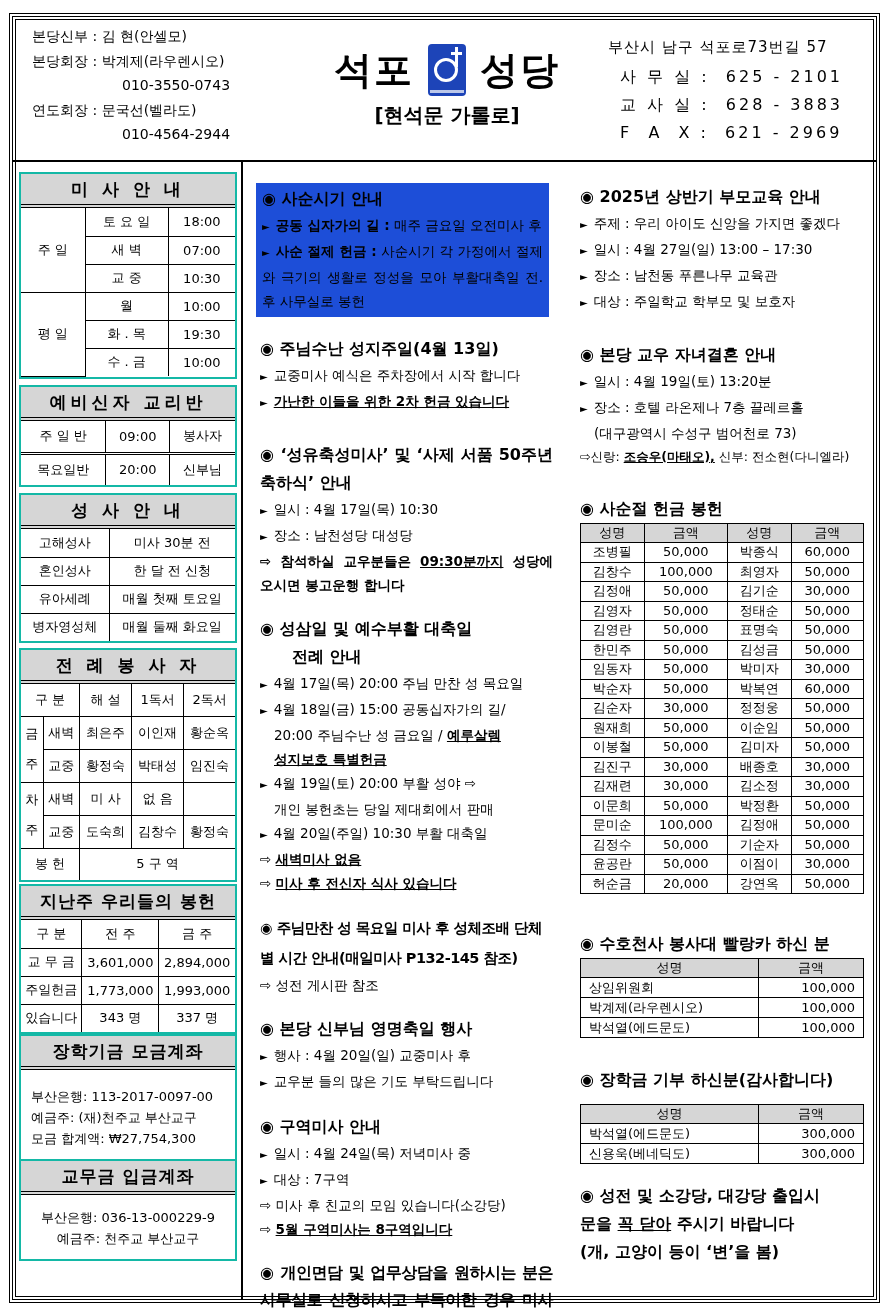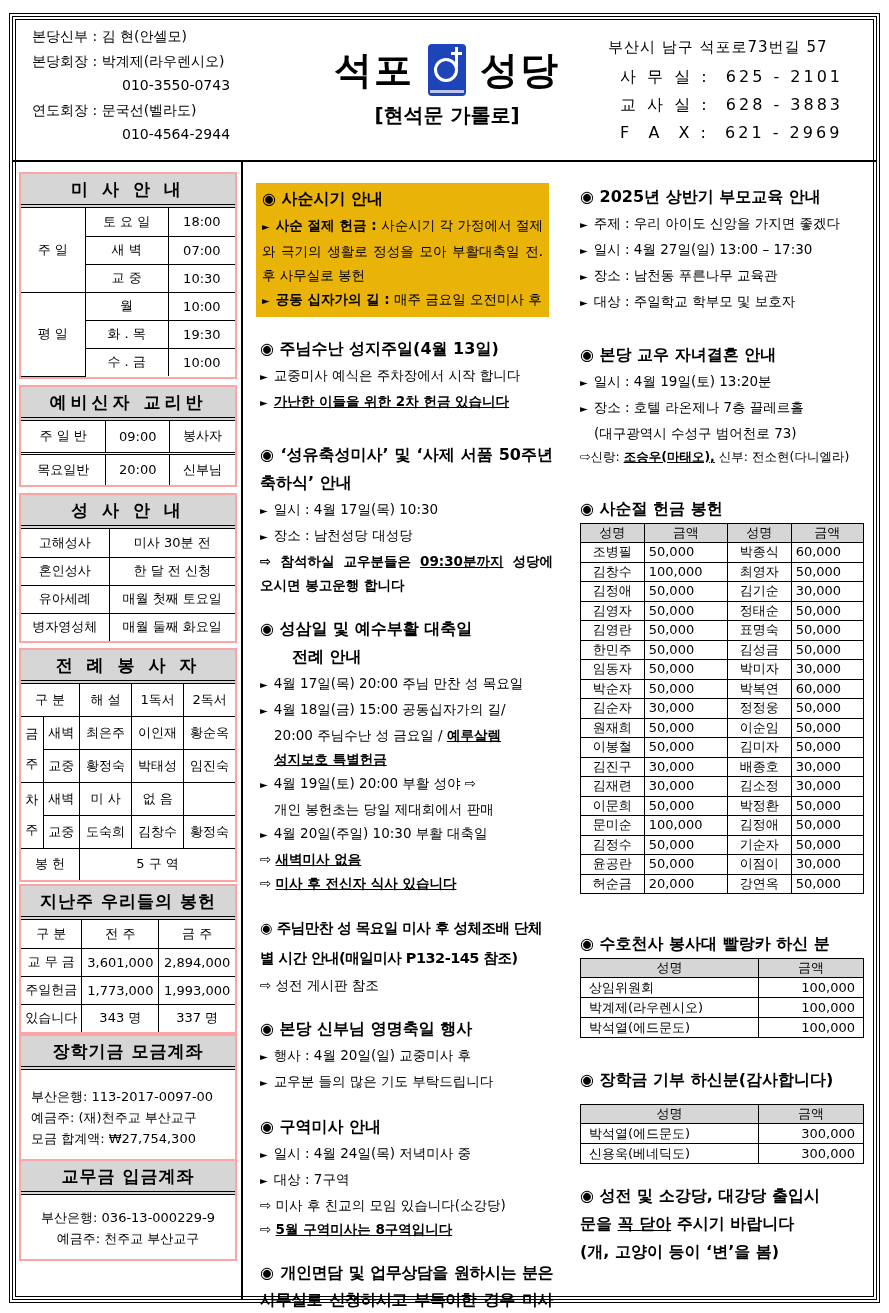--- a/index.html
+++ b/index.html
@@ -24,21 +24,21 @@
   .logo .cross-v { position: absolute; left: 27px; top: 3px; width: 3px; height: 20px; background: #fff; }
   .logo .cross-h { position: absolute; left: 23px; top: 8px; width: 11px; height: 3px; background: #fff; }
   .logo .caption { position: absolute; left: 2px; bottom: 3px; width: 34px; height: 3px; background: #fff; opacity: .7; }
   .subtitle { font-size: 20px; font-weight: bold; margin-top: 6px; }
   .hdr-right { position: absolute; left: 596px; top: 22px; font-size: 15px; }
   .hdr-right .addr { letter-spacing: 1px; margin-bottom: 6px; }
   .hdr-right .tel { font-size: 16px; letter-spacing: 3px; line-height: 28px; padding-left: 12px; white-space: pre; }
 
   
   .left-col { position: absolute; left: 12px; top: 162px; width: 231px; height: 1138px; border-right: 2px solid #000; }
-  .box { position: absolute; left: 7px; width: 218px; border: 2px solid #fca5a5; background: #fff; }
+  .box { position: absolute; left: 7px; width: 218px; border: 2px solid #14b8a6; background: #fff; }
   .box-title { background: #d6d6d6; text-align: center; font-weight: bold; font-size: 17px; letter-spacing: 4px; border-bottom: 4px double #000; height: 34px; line-height: 30px; }
   .box table { width: 100%; border-collapse: collapse; font-size: 13px; }
   .box td { border: 1px solid #000; text-align: center; height: 28px; padding: 0 2px; white-space: nowrap; }
   .box tr:first-child td { border-top: none; }
   .box td:first-child { border-left: none; }
   .box td:last-child { border-right: none; }
   .box tr:last-child td { border-bottom: none; }
   .acct { padding: 16px 10px 12px; font-size: 13px; line-height: 21px; }
   .acct.center { text-align: center; padding: 12px 6px 10px; }
 
@@ -47,28 +47,28 @@
   .mid { left: 260px; top: 183px; width: 293px; }
   .rgt { left: 580px; top: 183px; width: 286px; }
   .sec { margin-bottom: 18px; }
   .sec-h { font-weight: bold; font-size: 16px; line-height: 28px; }
   .sec-h.big { font-size: 16px; text-align: justify; }
   .line { white-space: nowrap; }
   .line.wrap { white-space: normal; text-align: justify; }
   .indent { padding-left: 14px; }
   .u { text-decoration: underline; }
   .b { font-weight: bold; }
-  .gray { background: #eab308; padding: 2px 6px 4px; margin-left: -4px; width: 293px; }
+  .gray { background: #1d4ed8; padding: 2px 6px 4px; margin-left: -4px; width: 293px; }
   .bul { font-size: 10px; margin-right: 6px; }
 
   .don { width: 284px; border-collapse: collapse; font-size: 13px; line-height: 18px; }
   .don th { background: #d6d6d6; font-weight: normal; border: 1px solid #000; height: 19px; }
   .don td { border: 1px solid #000; height: 19.5px; padding: 0 4px; }
   .don td.n { text-align: center; }
-  .don td.a { text-align: left; }
+  .don td.a { text-align: center; }
   .don2 { width: 284px; border-collapse: collapse; font-size: 13px; line-height: 18px; }
   .don2 th { background: #d6d6d6; font-weight: normal; border: 1px solid #000; height: 19px; }
   .don2 td { border: 1px solid #000; padding: 0 8px; height: 20px; }
   .don2 td.a { text-align: right; }
 </style>
 </head>
 <body>
 
 <div class="frame"></div>
 
@@ -265,22 +265,22 @@
     <div class="acct center">
       <div>부산은행: 036-13-000229-9</div>
       <div>예금주: 천주교 부산교구</div>
     </div>
   </div>
 </div>
 
 <div class="col mid">
   <div class="sec gray">
     <div class="sec-h">◉  사순시기 안내</div>
+    <div class="line"><span class="bul">►</span><b>공동 십자가의 길 :</b><span> 매주 금요일 오전미사 후</span></div>
     <div class="line wrap"><span class="bul">►</span><b>사순 절제 헌금 :</b><span> 사순시기 각 가정에서 절제와 극기의 생활로 정성을 모아 부활대축일 전.후 사무실로 봉헌</span></div>
-    <div class="line"><span class="bul">►</span><b>공동 십자가의 길 :</b><span> 매주 금요일 오전미사 후</span></div>
   </div>
 
   <div class="sec">
     <div class="sec-h">◉  주님수난 성지주일(4월 13일)</div>
     <div class="line"><span class="bul">►</span><span>교중미사 예식은 주차장에서 시작 합니다</span></div>
     <div class="line"><span class="bul">►</span><span class="u b">가난한 이들을 위한 2차 헌금 있습니다</span></div>
   </div>
 
   <div class="sec" style="margin-top:26px">
     <div class="sec-h big">◉  ‘성유축성미사’ 및 ‘사제 서품 50주년 축하식’ 안내</div>

